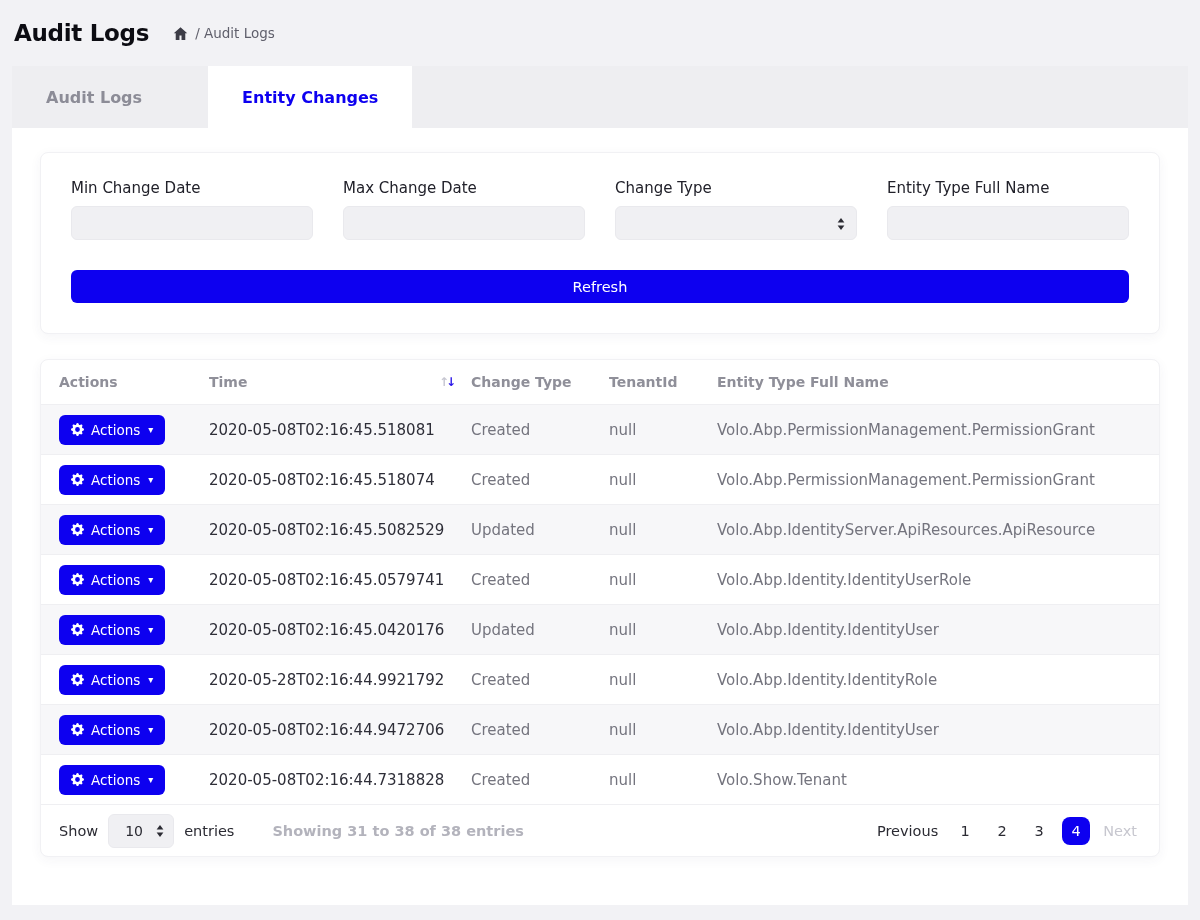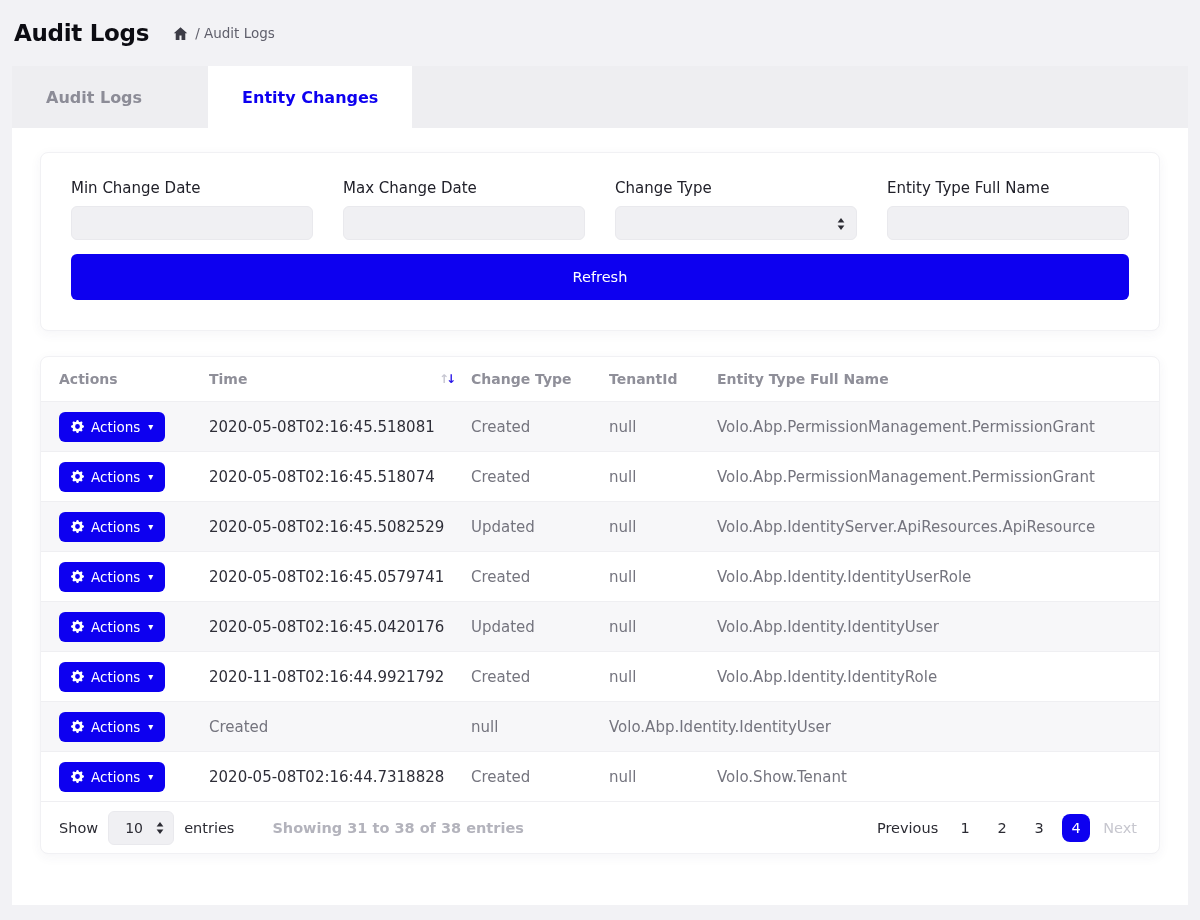--- a/index.html
+++ b/index.html
@@ -33,21 +33,21 @@
   .f-label { font-size: 15px; color: #21212a; margin-bottom: 9px; }
   .f-input, .f-select {
     height: 34px; width: 100%; background: #f0f0f3; border: 1px solid #e9e9ed; border-radius: 6px;
     padding: 0 10px; font-family: inherit; font-size: 14px; color: #2b2b33; outline: none;
   }
   .select-wrap { position: relative; }
   .f-select { appearance: none; -webkit-appearance: none; }
   .select-arrows { position: absolute; right: 10px; top: 50%; transform: translateY(-50%); width: 12px; height: 14px; pointer-events: none; color: #2b2b33; }
   .select-arrows svg { width: 100%; height: 100%; fill: currentColor; }
   .refresh-btn {
-    margin-top: 14px; width: 100%; height: 46px; background: #0d00f0; color: #fff;
+    margin-top: 30px; width: 100%; height: 33px; background: #0d00f0; color: #fff;
     border: none; border-radius: 6px; font-family: inherit; font-size: 14.5px; cursor: pointer;
   }
 
   
   .table-card { margin-top: 25px; overflow: hidden; }
   .tgrid { display: grid; grid-template-columns: 150px 262px 138px 108px 1fr; align-items: center; padding: 0 18px; }
   .thead { height: 44px; font-size: 14px; font-weight: 700; color: #8f8f99; }
   .th-time { display: flex; align-items: center; justify-content: space-between; padding-right: 18px; cursor: pointer; }
   .sort-ic { font-size: 12px; letter-spacing: -3px; cursor: pointer; }
   .sort-ic .up { color: #c7c7d2; }
@@ -240,38 +240,39 @@
           <button class="btn-actions">
             <span class="gear">
               <svg viewBox="0 0 16 16">
                   <path d="M9.405 1.05c-.413-1.4-2.397-1.4-2.81 0l-.1.34a1.464 1.464 0 0 1-2.105.872l-.31-.17c-1.283-.698-2.686.705-1.987 1.987l.169.311c.446.82.023 1.841-.872 2.105l-.34.1c-1.4.413-1.4 2.397 0 2.81l.34.1a1.464 1.464 0 0 1 .872 2.105l-.17.31c-.698 1.283.705 2.686 1.987 1.987l.311-.169a1.464 1.464 0 0 1 2.105.872l.1.34c.413 1.4 2.397 1.4 2.81 0l.1-.34a1.464 1.464 0 0 1 2.105-.872l.31.17c1.283.698 2.686-.705 1.987-1.987l-.169-.311a1.464 1.464 0 0 1 .872-2.105l.34-.1c1.4-.413 1.4-2.397 0-2.81l-.34-.1a1.464 1.464 0 0 1-.872-2.105l.17-.31c.698-1.283-.705-2.686-1.987-1.987l-.311.169a1.464 1.464 0 0 1-2.105-.872l-.1-.34zM8 10.93a2.929 2.929 0 1 1 0-5.86 2.929 2.929 0 0 1 0 5.858z"></path>
                 </svg>
             </span>
             <span>Actions</span>
             <span class="caret">▾</span>
           </button>
         </div>
-        <div class="cell-time">2020-11-08T02:16:44.9921792</div>
+        <div class="cell-time">2020-05-28T02:16:44.9921792</div>
         <div class="cell-muted">Created</div>
         <div class="cell-muted">null</div>
         <div class="cell-muted">Volo.Abp.Identity.IdentityRole</div>
       </div>
 
       <div class="tgrid trow striped">
         <div>
           <button class="btn-actions">
             <span class="gear">
               <svg viewBox="0 0 16 16">
                   <path d="M9.405 1.05c-.413-1.4-2.397-1.4-2.81 0l-.1.34a1.464 1.464 0 0 1-2.105.872l-.31-.17c-1.283-.698-2.686.705-1.987 1.987l.169.311c.446.82.023 1.841-.872 2.105l-.34.1c-1.4.413-1.4 2.397 0 2.81l.34.1a1.464 1.464 0 0 1 .872 2.105l-.17.31c-.698 1.283.705 2.686 1.987 1.987l.311-.169a1.464 1.464 0 0 1 2.105.872l.1.34c.413 1.4 2.397 1.4 2.81 0l.1-.34a1.464 1.464 0 0 1 2.105-.872l.31.17c1.283.698 2.686-.705 1.987-1.987l-.169-.311a1.464 1.464 0 0 1 .872-2.105l.34-.1c1.4-.413 1.4-2.397 0-2.81l-.34-.1a1.464 1.464 0 0 1-.872-2.105l.17-.31c.698-1.283-.705-2.686-1.987-1.987l-.311.169a1.464 1.464 0 0 1-2.105-.872l-.1-.34zM8 10.93a2.929 2.929 0 1 1 0-5.86 2.929 2.929 0 0 1 0 5.858z"></path>
                 </svg>
             </span>
             <span>Actions</span>
             <span class="caret">▾</span>
           </button>
         </div>
+        <div class="cell-time">2020-05-08T02:16:44.9472706</div>
         <div class="cell-muted">Created</div>
         <div class="cell-muted">null</div>
         <div class="cell-muted">Volo.Abp.Identity.IdentityUser</div>
       </div>
 
       <div class="tgrid trow">
         <div>
           <button class="btn-actions">
             <span class="gear">
               <svg viewBox="0 0 16 16">

